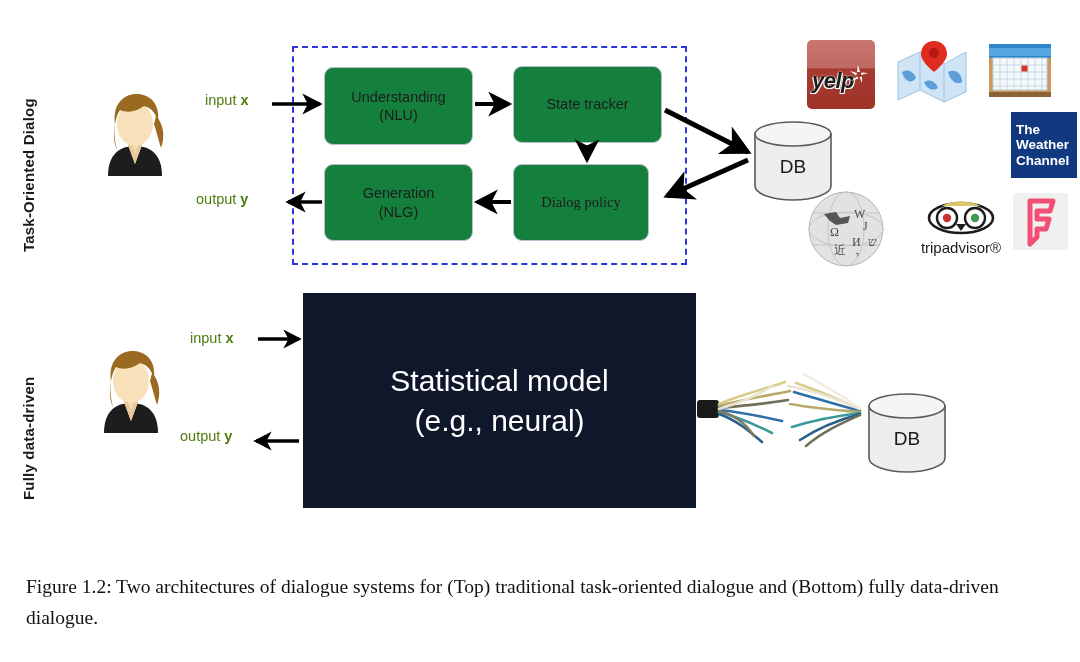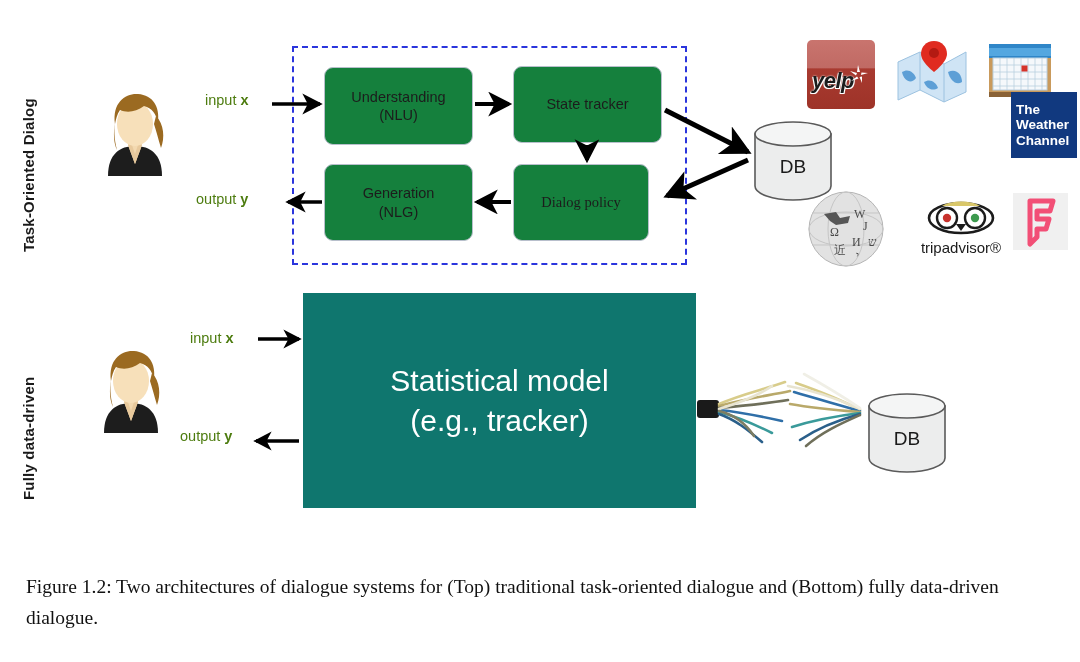--- a/index.html
+++ b/index.html
@@ -83,21 +83,21 @@
   #mod-nlu    { left: 324px; top: 67px;  width: 149px; height: 78px; }
   #mod-state  { left: 513px; top: 66px;  width: 149px; height: 77px; }
   #mod-nlg    { left: 324px; top: 164px; width: 149px; height: 77px; justify-content: center; }
   #mod-policy { left: 513px; top: 164px; width: 136px; height: 77px; font-family: Liberation Serif, serif; }
 
   
   #stat-box {
     position: absolute;
     left: 303px; top: 293px;
     width: 393px; height: 215px;
-    background: #0f766e;
+    background: #0f172a;
     display: flex;
     align-items: center;
     justify-content: center;
     text-align: center;
     color: #ffffff;
     font-size: 30px;
     line-height: 1.32;
     font-family: "Liberation Sans", sans-serif;
   }
 
@@ -145,21 +145,21 @@
   }
 
   
   #logo-map { left: 876px; top: 38px; width: 72px; height: 66px; }
 
   
   #logo-calendar { left: 966px; top: 38px; width: 68px; height: 62px; }
 
   
   #logo-weather {
-    left: 991px; top: 92px; width: 66px; height: 66px;
+    left: 991px; top: 112px; width: 66px; height: 66px;
     background: #11397f;
     display: flex; align-items: center; justify-content: center;
   }
   #logo-weather .wc-text {
     color: #ffffff; font-weight: bold; font-size: 13.5px;
     line-height: 1.12; text-align: left; padding-left: 5px;
     width: 100%; box-sizing: border-box;
     font-family: "Liberation Sans", sans-serif;
   }
 
@@ -265,21 +265,21 @@
   </div>
   <div class="module" id="mod-policy">
     <div>
       <div>Dialog policy</div>
     </div>
   </div>
 
   <div id="stat-box">
     <div>
       <div>Statistical model</div>
-      <div>(e.g., tracker)</div>
+      <div>(e.g., neural)</div>
     </div>
   </div>
 
   <div class="db" id="db-top">
     <svg viewBox="0 0 82 82" width="82" height="82">
       <path d="M3 14 L3 66 C3 74 21 80 41 80 C61 80 79 74 79 66 L79 14 Z" fill="#eceded" stroke="#5a5a5a" stroke-width="1.6"></path>
       <ellipse cx="41" cy="14" rx="38" ry="12" fill="#f4f5f5" stroke="#5a5a5a" stroke-width="1.6"></ellipse>
       <text x="41" y="53" font-family="Liberation Sans, sans-serif" font-size="19" fill="#1a1a1a" text-anchor="middle">DB</text>
     </svg>
   </div>

